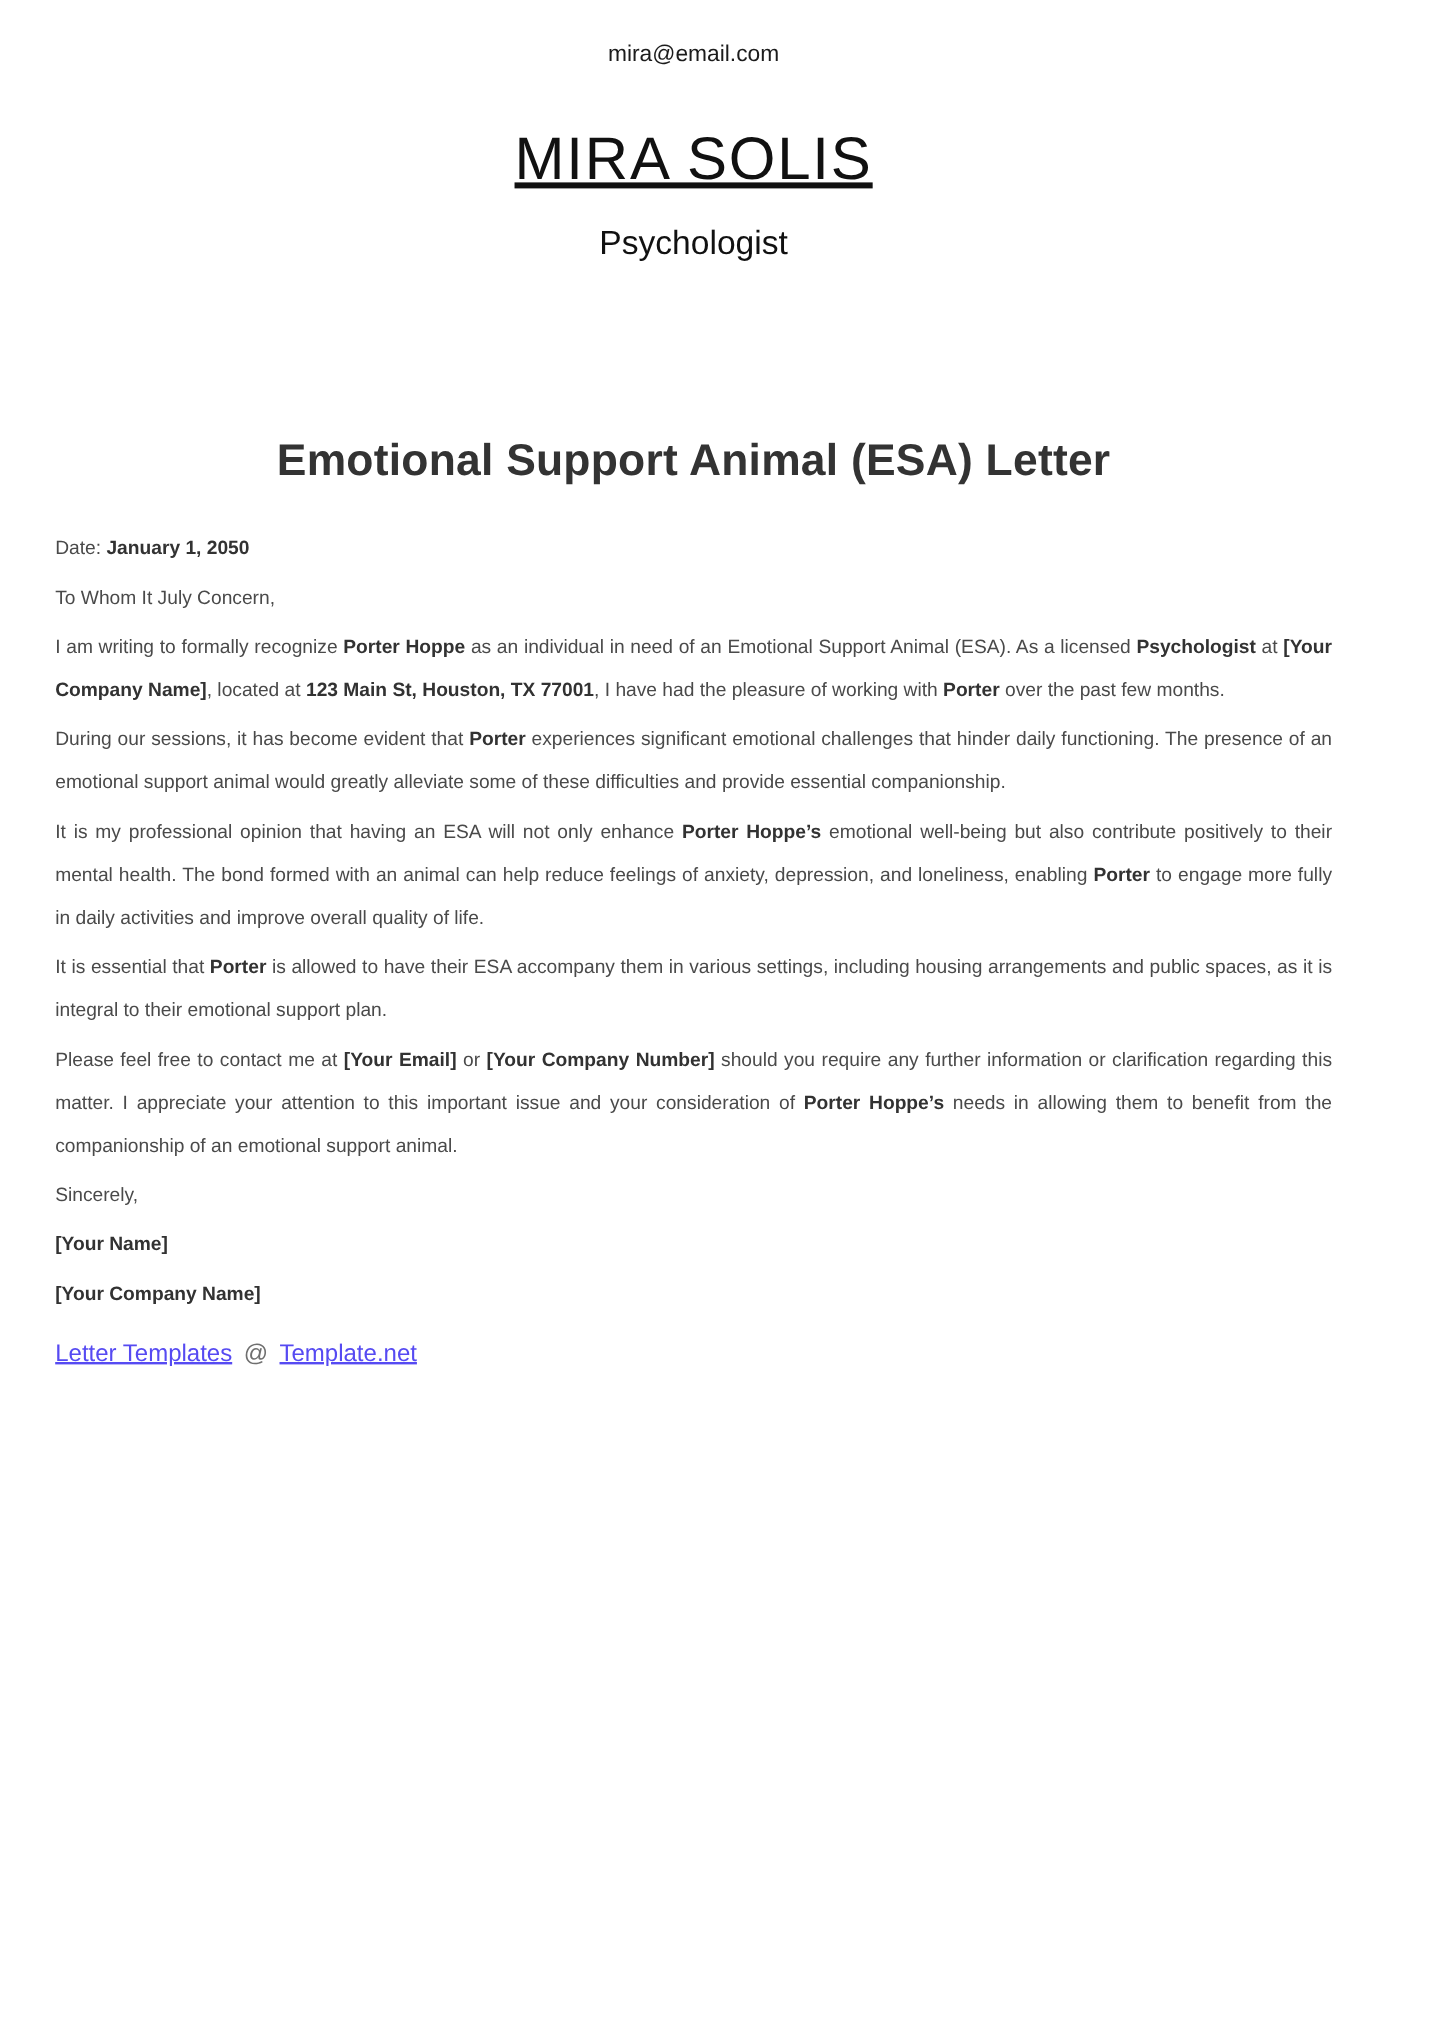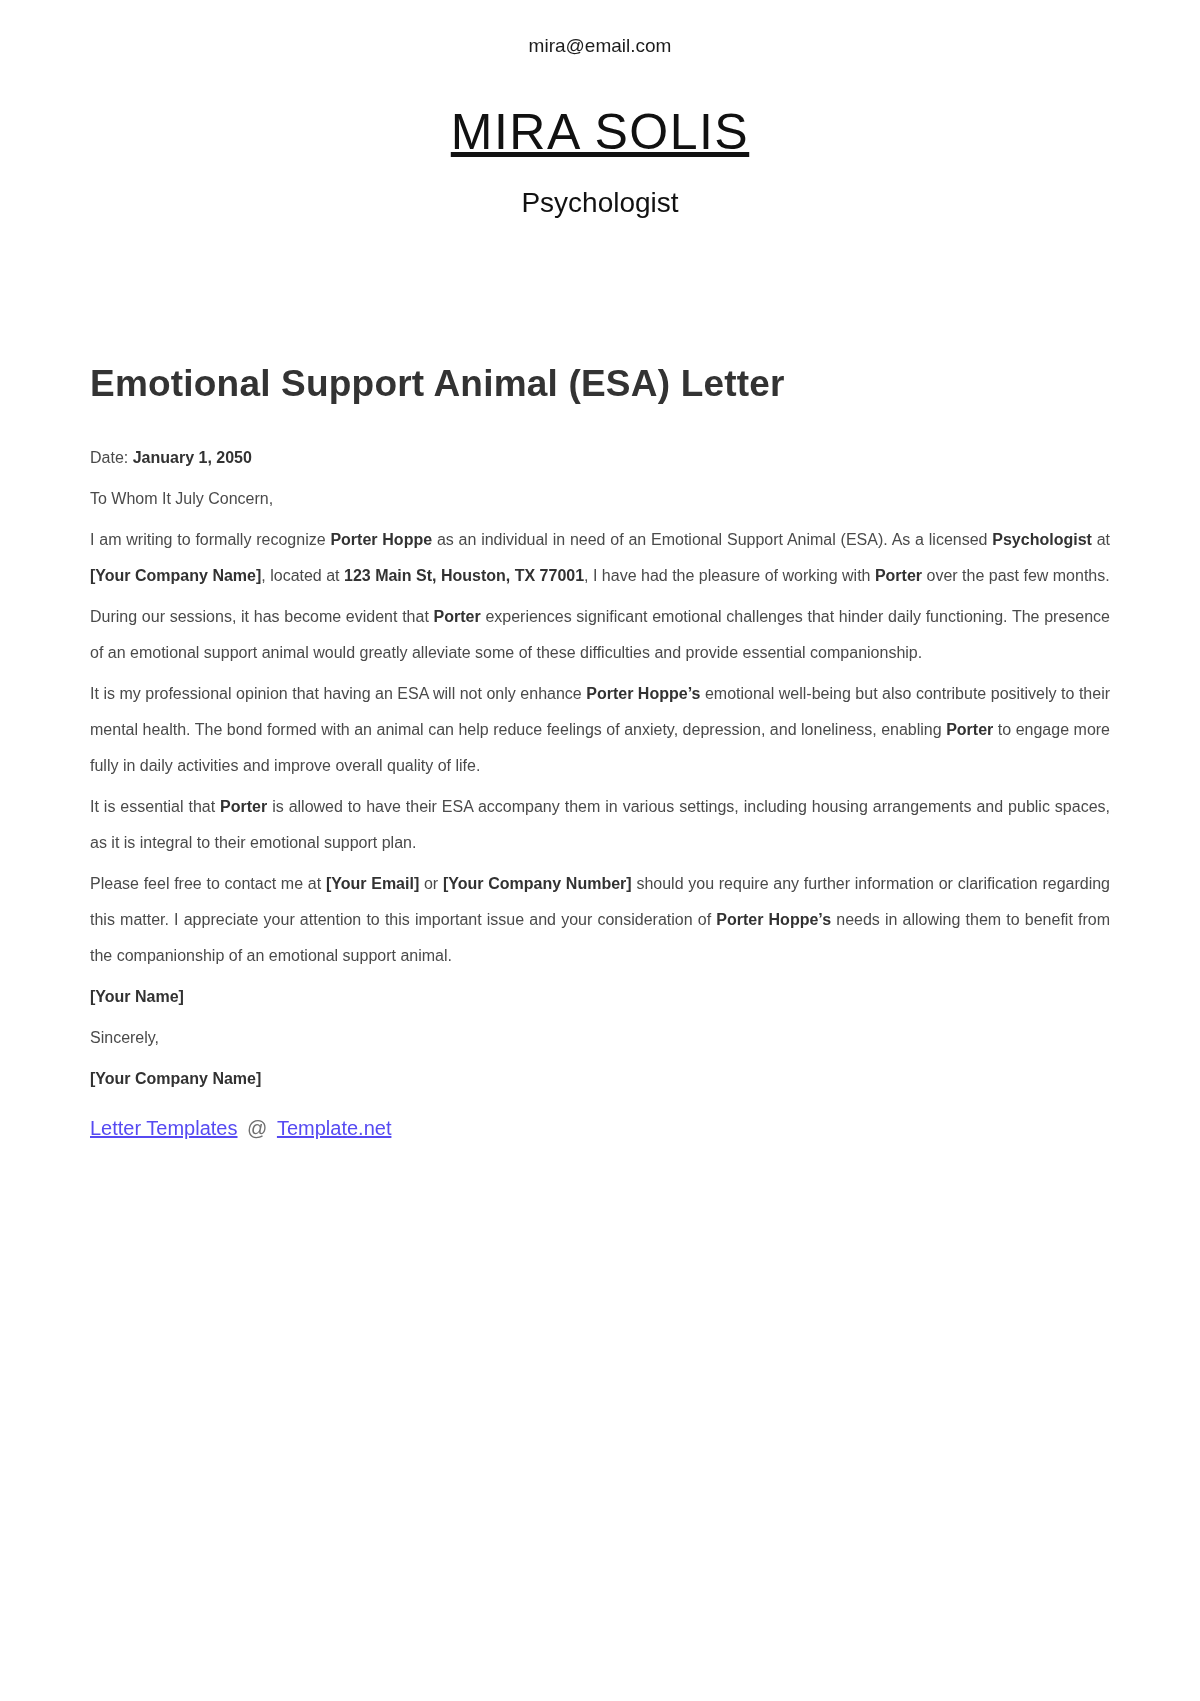--- a/index.html
+++ b/index.html
@@ -10,37 +10,37 @@
     --name-text:#111111;
   }
   *{box-sizing:border-box;}
   html,body{margin:0;padding:0;}
   body{
     width:1200px;height:1701px;background:#ffffff;
     font-family:"Liberation Sans", sans-serif;
     overflow:hidden;
   }
   .page{width:1200px;height:1701px;position:relative;background:#ffffff;}
-  .content{padding:34px 90px 0 90px;}
+  .content{padding:34px 90px 0 46px;}
 
   .contact-email{
     text-align:center;font-size:19px;line-height:24px;color:#1c1c1c;
   }
   .author-name{
     margin:46px 0 0 0;text-align:center;
     font-size:50px;line-height:56px;font-weight:500;
     letter-spacing:1.5px;color:var(--name-text);text-decoration:underline;
   }
   .author-role{
     margin-top:26px;text-align:center;
     font-size:28px;line-height:34px;color:#111111;
   }
 
   .letter-title{
-    margin:142px 0 0 0;
+    margin:142px 0 0 0;text-align:center;
     font-size:37px;line-height:44px;font-weight:700;color:var(--heading);
     letter-spacing:0.2px;
   }
 
   .letter-body{margin-top:34px;}
   .letter-body p{
     margin:0 0 5px 0;
     font-size:16px;line-height:36px;color:var(--body-text);
     text-align:justify;
   }
@@ -70,22 +70,22 @@
     <div class="letter-title">Emotional Support Animal (ESA) Letter</div>
 
     <div class="letter-body">
         <p><span>Date: </span><span class="b">January 1, 2050</span></p>
         <p><span>To Whom It July Concern,</span></p>
         <p><span>I am writing to formally recognize </span><span class="b">Porter Hoppe</span><span> as an individual in need of an Emotional Support Animal (ESA). As a licensed </span><span class="b">Psychologist</span><span> at </span><span class="b">[Your Company Name]</span><span>, located at </span><span class="b">123 Main St, Houston, TX 77001</span><span>, I have had the pleasure of working with </span><span class="b">Porter</span><span> over the past few months.</span></p>
         <p><span>During our sessions, it has become evident that </span><span class="b">Porter</span><span> experiences significant emotional challenges that hinder daily functioning. The presence of an emotional support animal would greatly alleviate some of these difficulties and provide essential companionship.</span></p>
         <p><span>It is my professional opinion that having an ESA will not only enhance </span><span class="b">Porter Hoppe’s</span><span> emotional well-being but also contribute positively to their mental health. The bond formed with an animal can help reduce feelings of anxiety, depression, and loneliness, enabling </span><span class="b">Porter</span><span> to engage more fully in daily activities and improve overall quality of life.</span></p>
         <p><span>It is essential that </span><span class="b">Porter</span><span> is allowed to have their ESA accompany them in various settings, including housing arrangements and public spaces, as it is integral to their emotional support plan.</span></p>
         <p><span>Please feel free to contact me at </span><span class="b">[Your Email]</span><span> or </span><span class="b">[Your Company Number]</span><span> should you require any further information or clarification regarding this matter. I appreciate your attention to this important issue and your consideration of </span><span class="b">Porter Hoppe’s</span><span> needs in allowing them to benefit from the companionship of an emotional support animal.</span></p>
+        <p><span>Sincerely,</span></p>
         <p><span class="b">[Your Name]</span></p>
-        <p><span>Sincerely,</span></p>
         <p><span class="b">[Your Company Name]</span></p>
       </div>
 
     <div class="attribution">
       <a>Letter Templates</a><span class="at"> @ </span><a>Template.net</a>
     </div>
 
   </div>
 </div>
 

